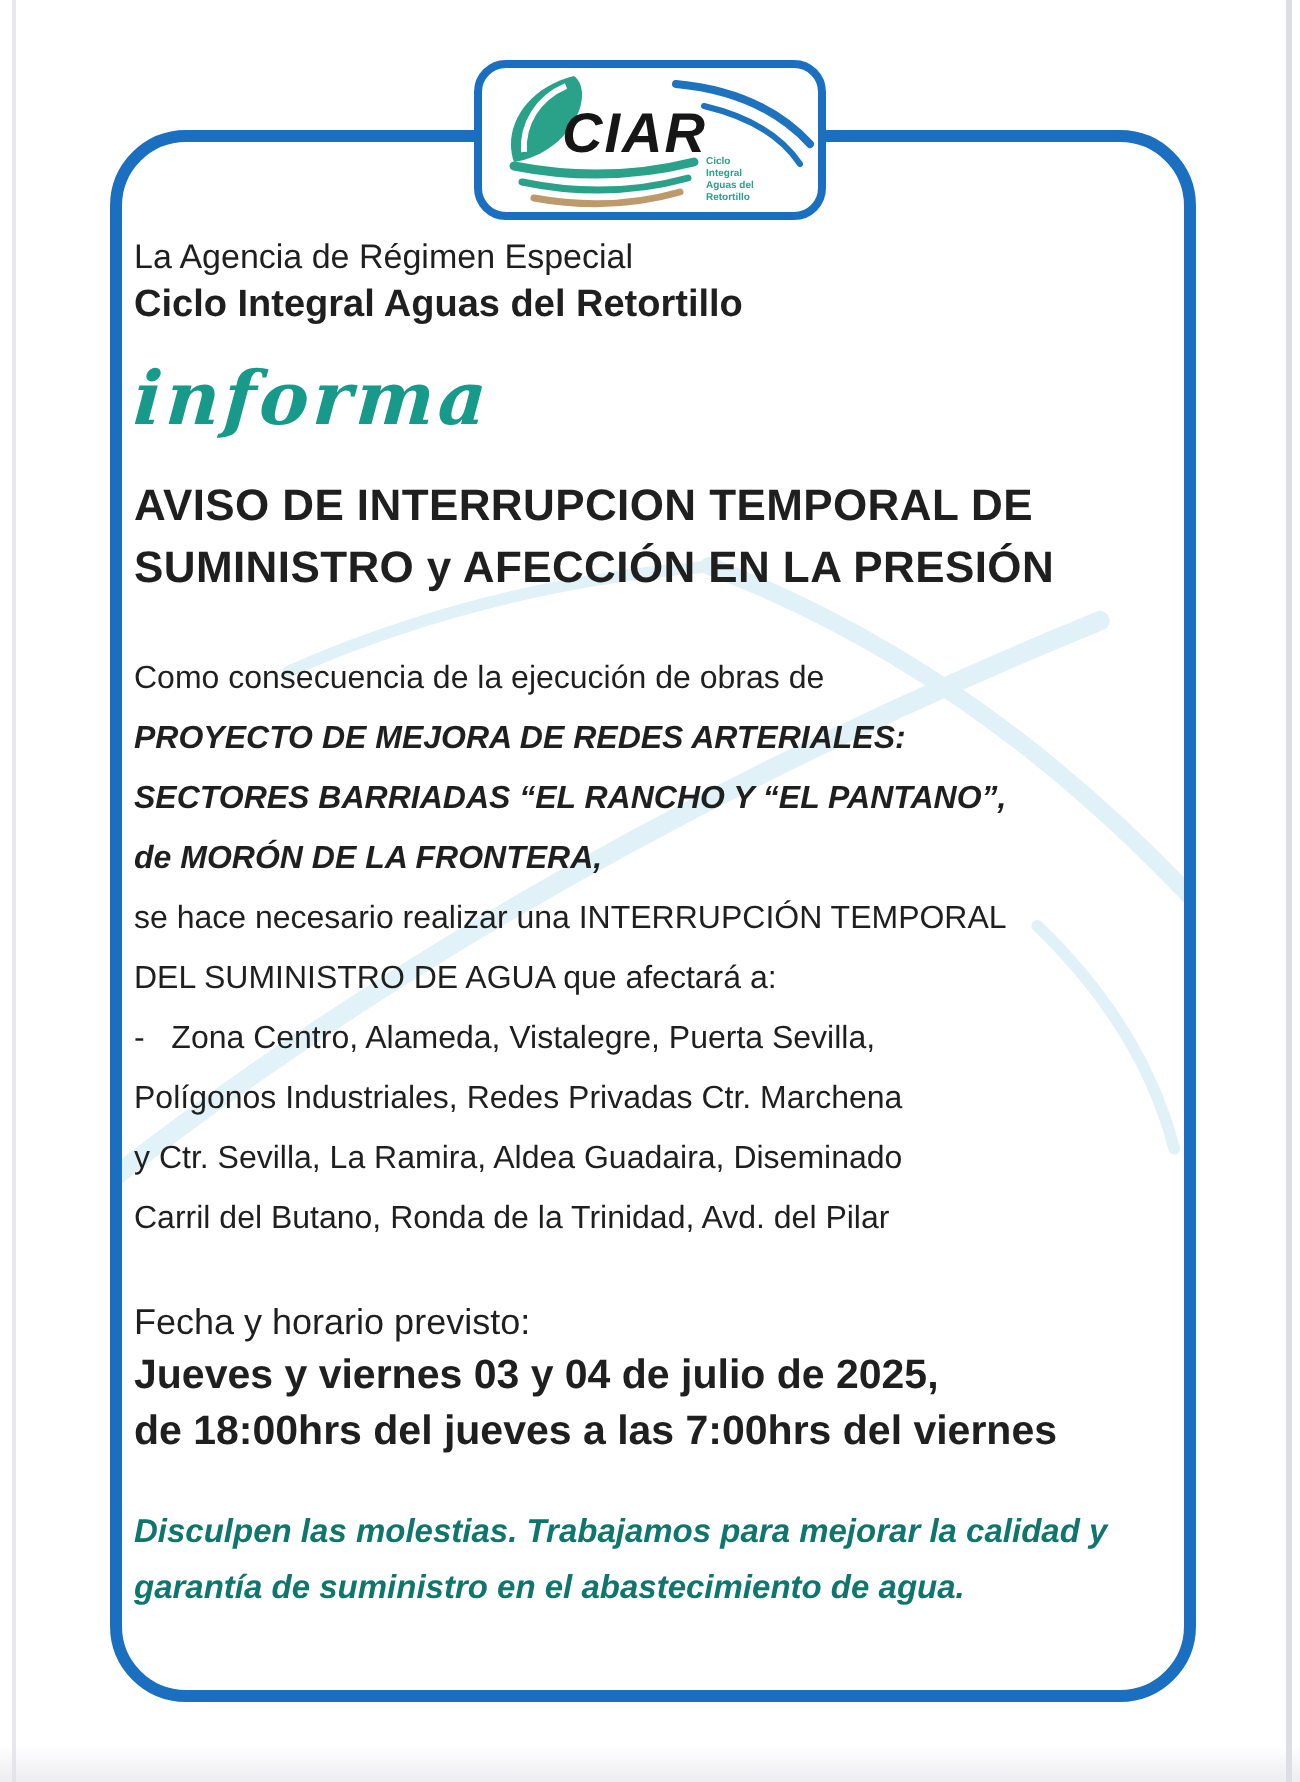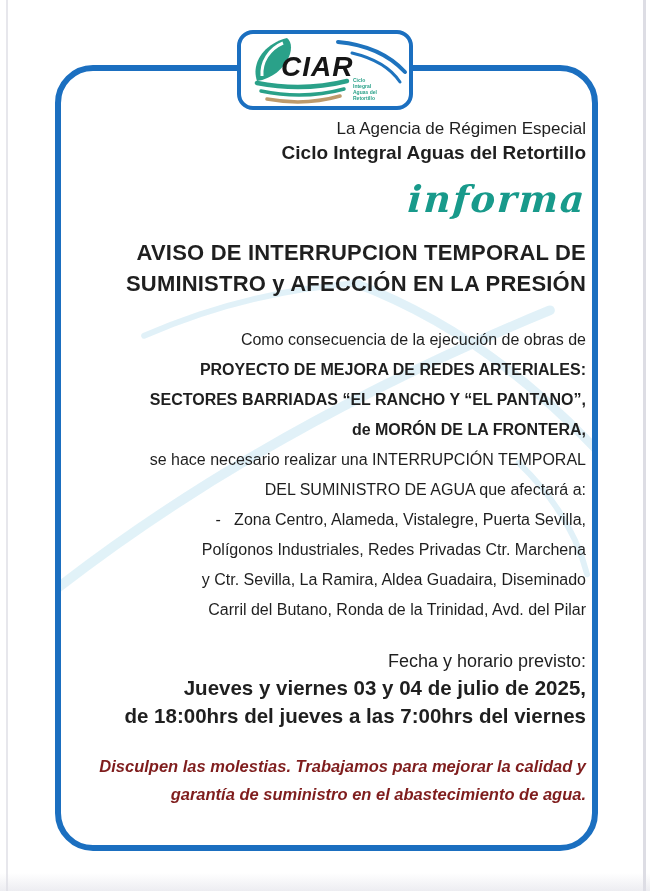--- a/index.html
+++ b/index.html
@@ -14,43 +14,43 @@
   .edge-right{position:absolute;right:4px;top:0;width:3px;height:891px;background:#dddde4;}
   .edge-bottom{position:absolute;left:0;bottom:0;width:100%;height:18px;
     background:linear-gradient(to bottom,rgba(230,230,235,0),rgba(222,222,230,.55));}
 
   .frame{
     position:absolute;left:55px;top:65px;width:543px;height:786px;
     border:6px solid #1b6fc0;border-radius:38px;box-sizing:border-box;
     background:#ffffff;overflow:hidden;
   }
   .watermark{position:absolute;left:0;top:0;width:100%;height:100%;z-index:0;}
-  .content{position:relative;z-index:1;text-align:right;padding:46px 6px 0 6px;}
+  .content{position:relative;z-index:1;text-align:left;padding:46px 6px 0 6px;}
 
   .logo-box{
     position:absolute;left:237px;top:30px;width:176px;height:80px;
     background:#ffffff;border:4px solid #1b6fc0;border-radius:16px;
     box-sizing:border-box;z-index:3;display:flex;align-items:center;justify-content:flex-end;
   }
 
   .hdr1{font-size:17px;line-height:23px;}
   .hdr2{font-size:19px;line-height:25px;font-weight:bold;}
   .informa{
     margin-top:12px;height:46px;
     font-family:"DejaVu Serif","Liberation Serif",serif;
     font-style:italic;font-weight:bold;font-size:37px;line-height:44px;
     color:#189a8b;letter-spacing:2px;transform:skewX(-4deg);
   }
   .title{margin-top:14px;font-weight:bold;font-size:22px;line-height:31px;letter-spacing:.2px;}
   .mainblock{margin-top:26px;font-size:16px;line-height:30px;}
-  .mainblock .b{font-weight:bold;}
+  .mainblock .b{font-weight:bold;font-style:italic;}
   .sched-label{margin-top:23px;font-size:18px;line-height:26px;}
   .sched-line{font-weight:bold;font-size:20.5px;line-height:28px;}
   .footer{
-    margin-top:22px;color:#7f1d1d;font-weight:bold;font-style:italic;
+    margin-top:22px;color:#0f766e;font-weight:bold;font-style:italic;
     font-size:16.5px;line-height:28px;
   }
 </style>
 </head>
 <body>
 
 <div class="edge-left"></div>
 <div class="edge-right"></div>
 <div class="edge-bottom"></div>
 

